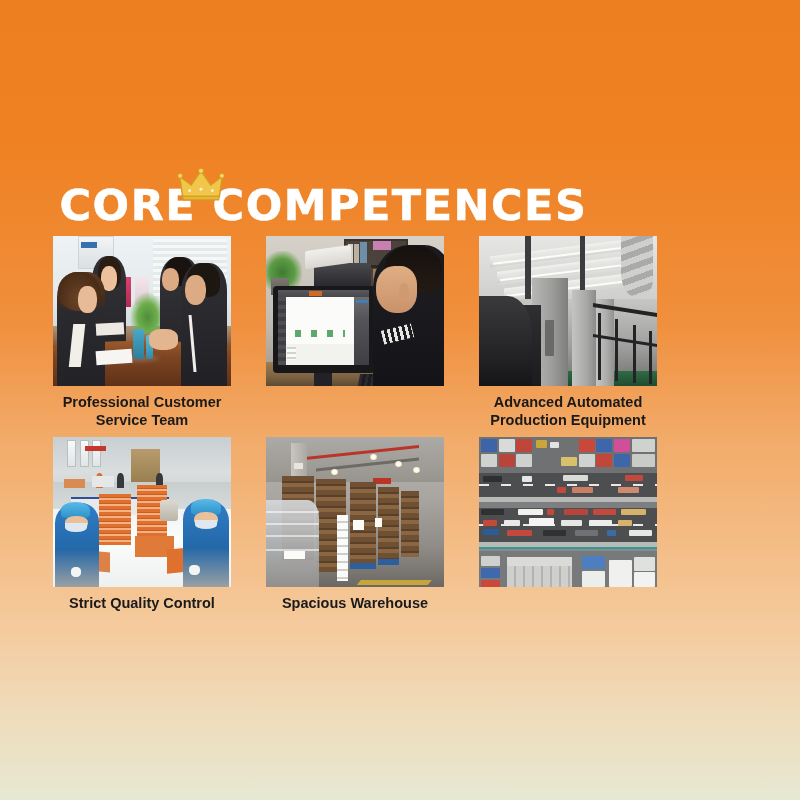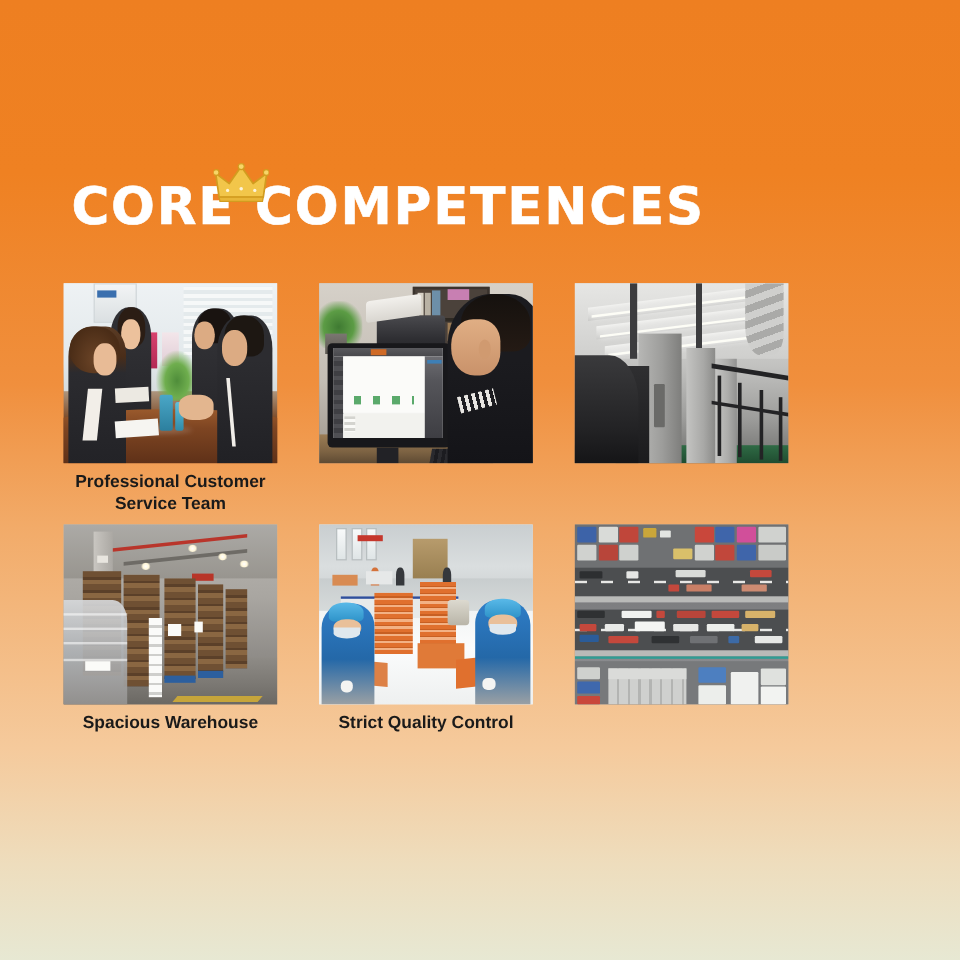--- a/index.html
+++ b/index.html
@@ -18,21 +18,21 @@
       #f2ab69 55%,
       #f5ca9c 78%,
       #eeddbd 90%,
       #e7e8d3 100%);
     overflow: hidden;
   }
 
   
   .title-block {
     position: absolute;
-    top: 134px; left: 0; width: 647px;
+    top: 166px; left: 0; width: 647px;
     text-align: center;
   }
   .crown-icon {
     position: absolute;
     left: 178px; top: 2px;
     width: 46px; height: 34px;
   }
   .page-title {
     display: inline-block;
     font-family: "DejaVu Sans", sans-serif;
@@ -476,24 +476,64 @@
             <div class="dark"></div>
           <div class="rail">
               <i class="top"></i>
               <i class="mid"></i>
               <i class="v1"></i>
               <i class="v2"></i>
               <i class="v3"></i>
               <i class="v4"></i>
             </div>
         </div>
+        <div class="caption cap2">Advanced Automated
+Production Equipment</div>
       </div>
     </div>
 
     <div class="row">
+
+      <div class="card">
+        <div class="photo p-qc">
+          <div class="back"></div>
+          <div class="win w1"></div>
+            <div class="win w2"></div>
+            <div class="win w3"></div>
+          <div class="redbar"></div>
+            <div class="machine"></div>
+          <div class="floorback"></div>
+          <div class="farp f3"></div>
+            <div class="farp f1"></div>
+            <div class="farp f2"></div>
+          <div class="stack s7"></div>
+            <div class="stack s6"></div>
+          <div class="table"></div>
+            <div class="tbl2"></div>
+          <div class="stack s1"></div>
+            <div class="stack s2"></div>
+          <div class="bag"></div>
+          <div class="stack s3"></div>
+            <div class="stack s4"></div>
+            <div class="stack s5"></div>
+          <div class="wkL">
+              <div class="cap"></div>
+              <div class="face"></div>
+              <div class="mask"></div>
+              <div class="glove"></div>
+            </div>
+          <div class="wkR">
+              <div class="cap"></div>
+              <div class="face"></div>
+              <div class="mask"></div>
+              <div class="glove"></div>
+            </div>
+        </div>
+        <div class="caption">Strict Quality Control</div>
+      </div>
 
       <div class="card">
         <div class="photo p-wh">
           <div class="ceil"></div>
           <div class="beam b1"></div>
             <div class="beam b2"></div>
           <div class="lamp l1"></div>
             <div class="lamp l2"></div>
             <div class="lamp l3"></div>
             <div class="lamp l4"></div>
@@ -517,58 +557,20 @@
               <i class="wrap-l wl2"></i>
               <i class="wrap-l wl3"></i>
               <i class="wrap-l wl4"></i>
             </div>
           <div class="tag t3"></div>
         </div>
         <div class="caption">Spacious Warehouse</div>
       </div>
 
       <div class="card">
-        <div class="photo p-qc">
-          <div class="back"></div>
-          <div class="win w1"></div>
-            <div class="win w2"></div>
-            <div class="win w3"></div>
-          <div class="redbar"></div>
-            <div class="machine"></div>
-          <div class="floorback"></div>
-          <div class="farp f3"></div>
-            <div class="farp f1"></div>
-            <div class="farp f2"></div>
-          <div class="stack s7"></div>
-            <div class="stack s6"></div>
-          <div class="table"></div>
-            <div class="tbl2"></div>
-          <div class="stack s1"></div>
-            <div class="stack s2"></div>
-          <div class="bag"></div>
-          <div class="stack s3"></div>
-            <div class="stack s4"></div>
-            <div class="stack s5"></div>
-          <div class="wkL">
-              <div class="cap"></div>
-              <div class="face"></div>
-              <div class="mask"></div>
-              <div class="glove"></div>
-            </div>
-          <div class="wkR">
-              <div class="cap"></div>
-              <div class="face"></div>
-              <div class="mask"></div>
-              <div class="glove"></div>
-            </div>
-        </div>
-        <div class="caption">Strict Quality Control</div>
-      </div>
-
-      <div class="card">
         <div class="photo p-log">
           <div class="yard-t"></div>
             <div class="yard-b"></div>
 
           <div class="ctn" style="left:1%;top:1%;width:9%;height:9%;background:#3d63a8"></div>
           <div class="ctn" style="left:11%;top:1%;width:9%;height:9%;background:#d9dbd8"></div>
           <div class="ctn" style="left:21%;top:1%;width:9%;height:9%;background:#c0463a"></div>
           <div class="ctn" style="left:1%;top:11%;width:9%;height:9%;background:#d0d2cf"></div>
           <div class="ctn" style="left:11%;top:11%;width:9%;height:9%;background:#b8453a"></div>
           <div class="ctn" style="left:21%;top:11%;width:9%;height:9%;background:#cfd1ce"></div>

